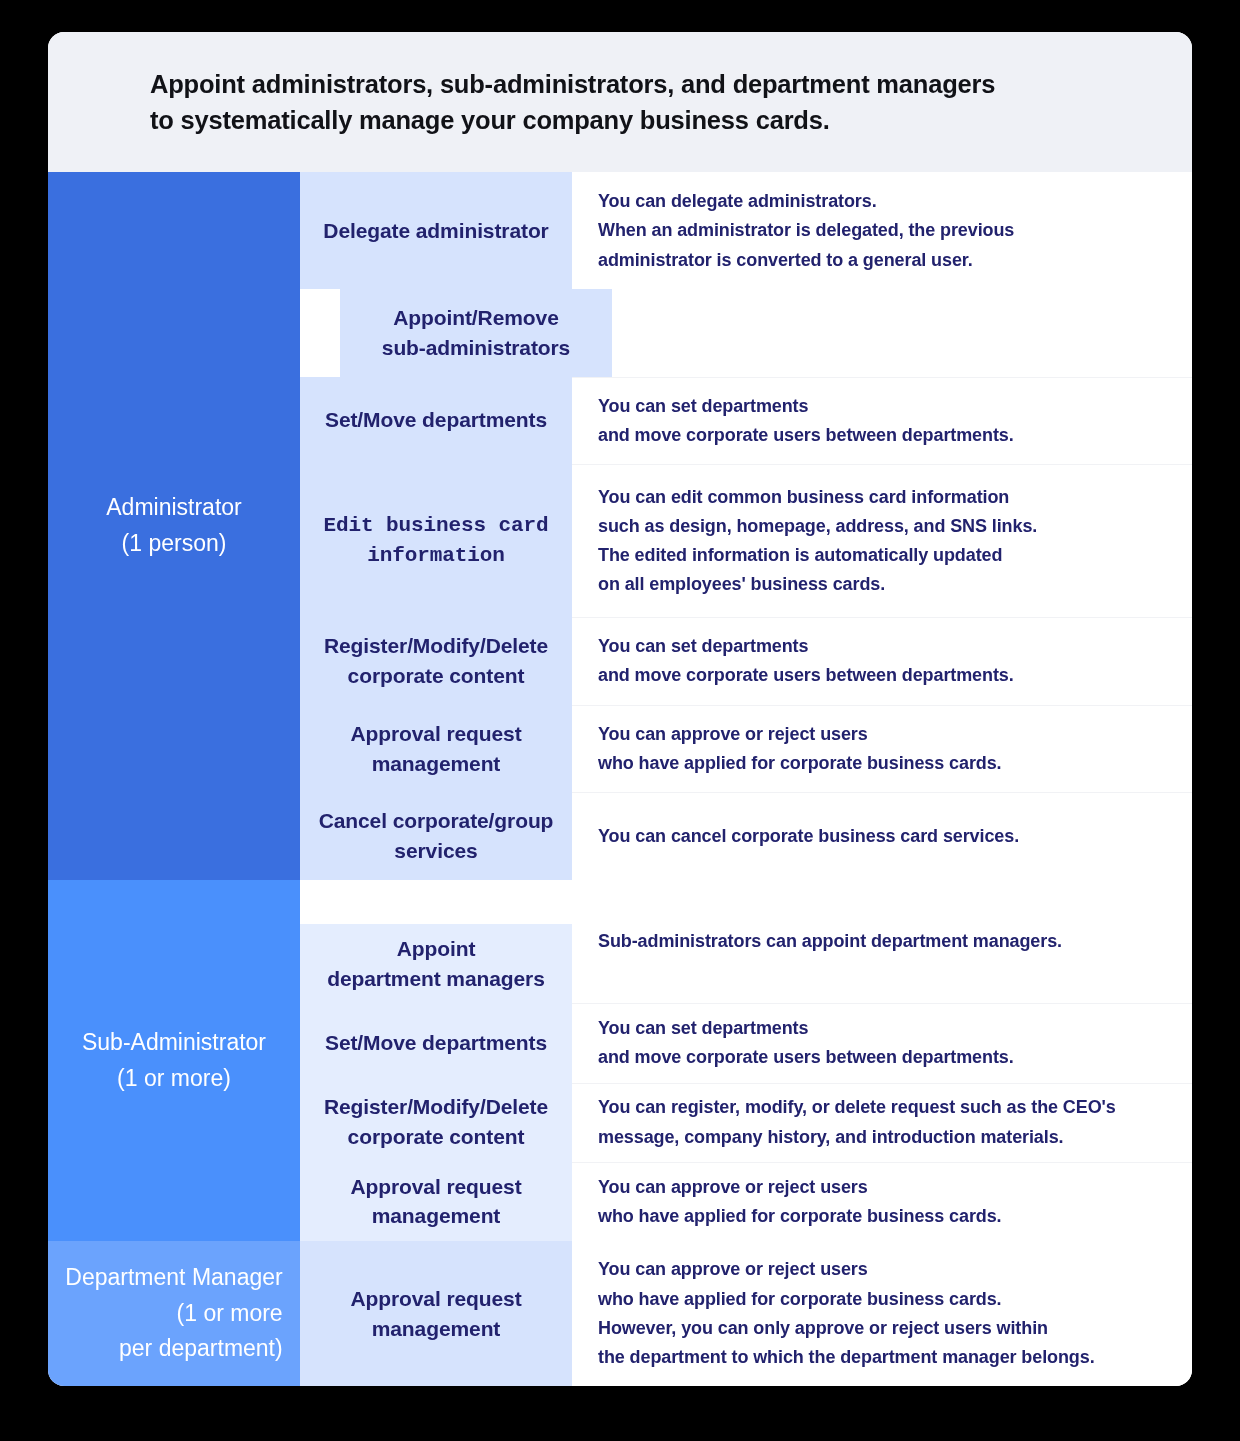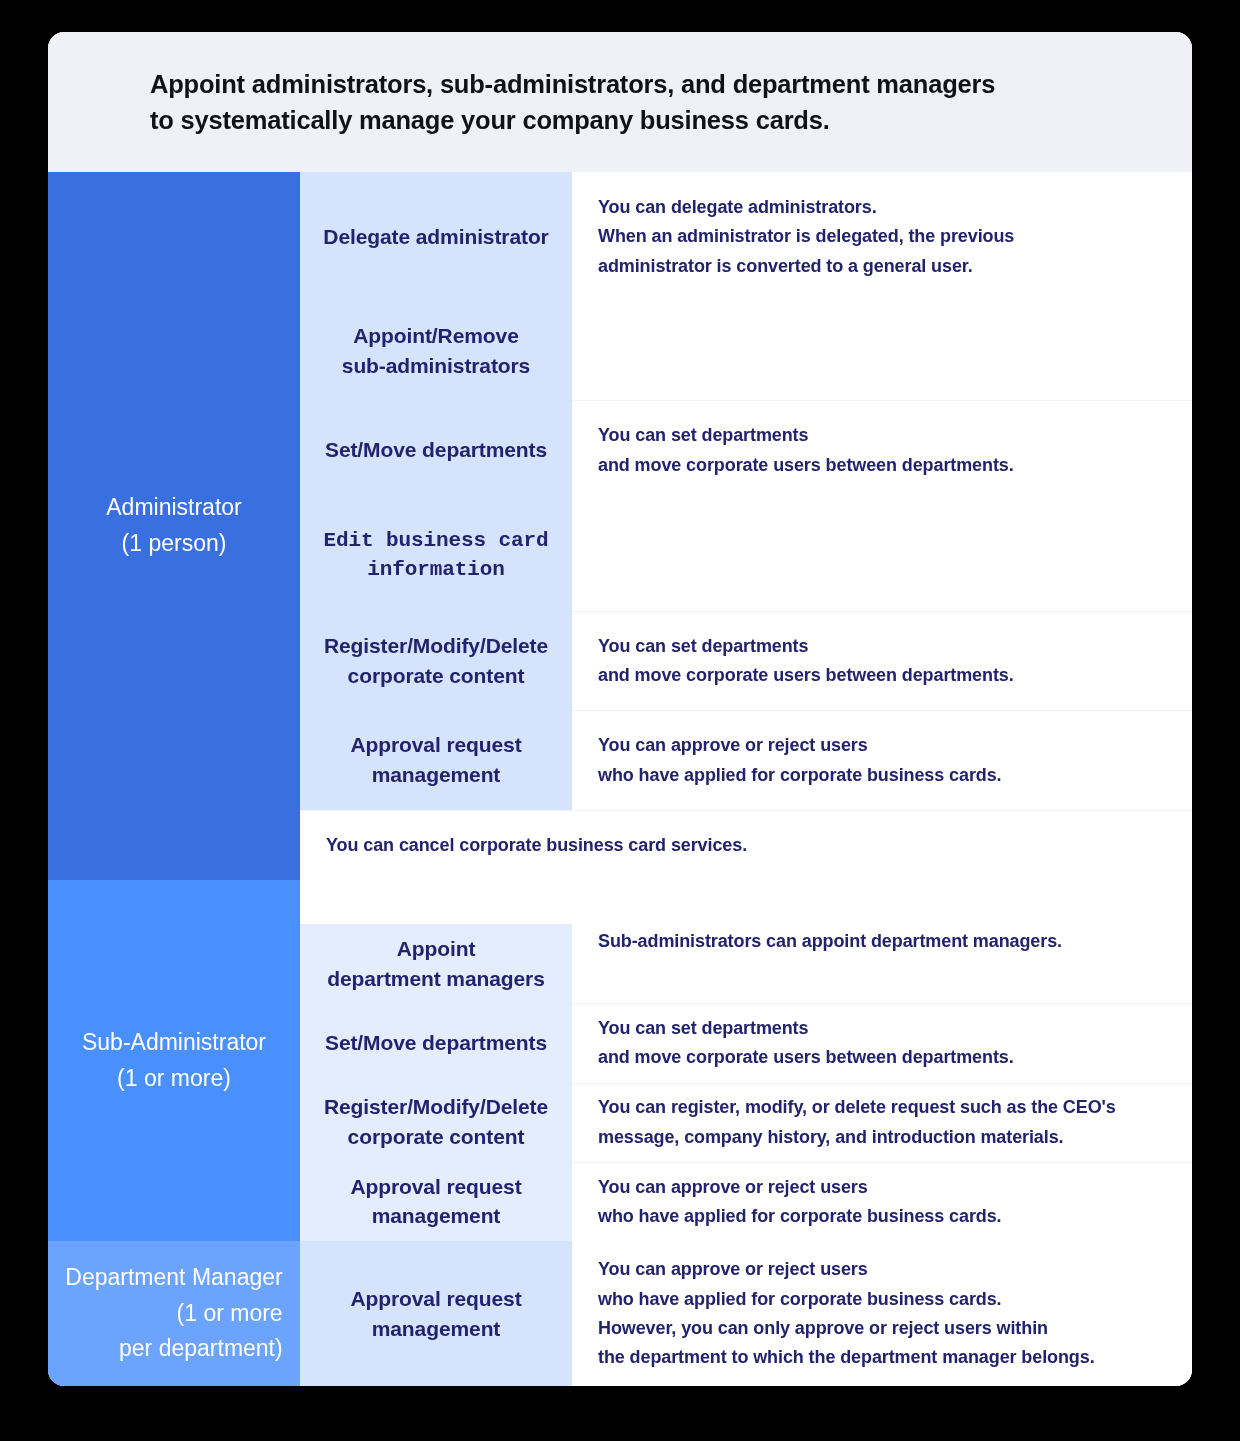--- a/index.html
+++ b/index.html
@@ -141,50 +141,56 @@
         <div class="rows">
 
           <div class="row">
             <div class="label-cell" style="background:#d6e3fd;">Delegate administrator</div>
             <div class="desc-cell">You can delegate administrators.
 When an administrator is delegated, the previous
 administrator is converted to a general user.</div>
           </div>
 
           <div class="row">
-            <div class="label-cell" style="background:#d6e3fd;">Appoint/Remove
+            <div class="label-cell" style="background:#d6e3fd;margin-left:40px;">Appoint/Remove
 sub-administrators</div>
           </div>
 
           <div class="row">
             <div class="label-cell" style="background:#d6e3fd;">Set/Move departments</div>
             <div class="desc-cell">You can set departments
 and move corporate users between departments.</div>
           </div>
 
           <div class="row" style="flex:1.42 1 auto;">
             <div class="label-cell" style="background:#d6e3fd;font-family:Liberation Mono, monospace;">Edit business card
 information</div>
+            <div class="desc-cell">You can edit common business card information
+such as design, homepage, address, and SNS links.
+The edited information is automatically updated
+on all employees' business cards.</div>
           </div>
 
           <div class="row">
             <div class="label-cell" style="background:#d6e3fd;">Register/Modify/Delete
 corporate content</div>
             <div class="desc-cell">You can set departments
 and move corporate users between departments.</div>
           </div>
 
           <div class="row">
             <div class="label-cell" style="background:#d6e3fd;">Approval request
 management</div>
             <div class="desc-cell">You can approve or reject users
 who have applied for corporate business cards.</div>
           </div>
 
           <div class="row">
+            <div class="label-cell" style="background:#d6e3fd;">Cancel corporate/group
+services</div>
             <div class="desc-cell">You can cancel corporate business card services.</div>
           </div>
 
         </div>
       </div>
 
       <div class="group group-sub">
         <div class="role-cell" style="background:#4a90fc;">Sub-Administrator
 (1 or more)</div>
         <div class="rows">

